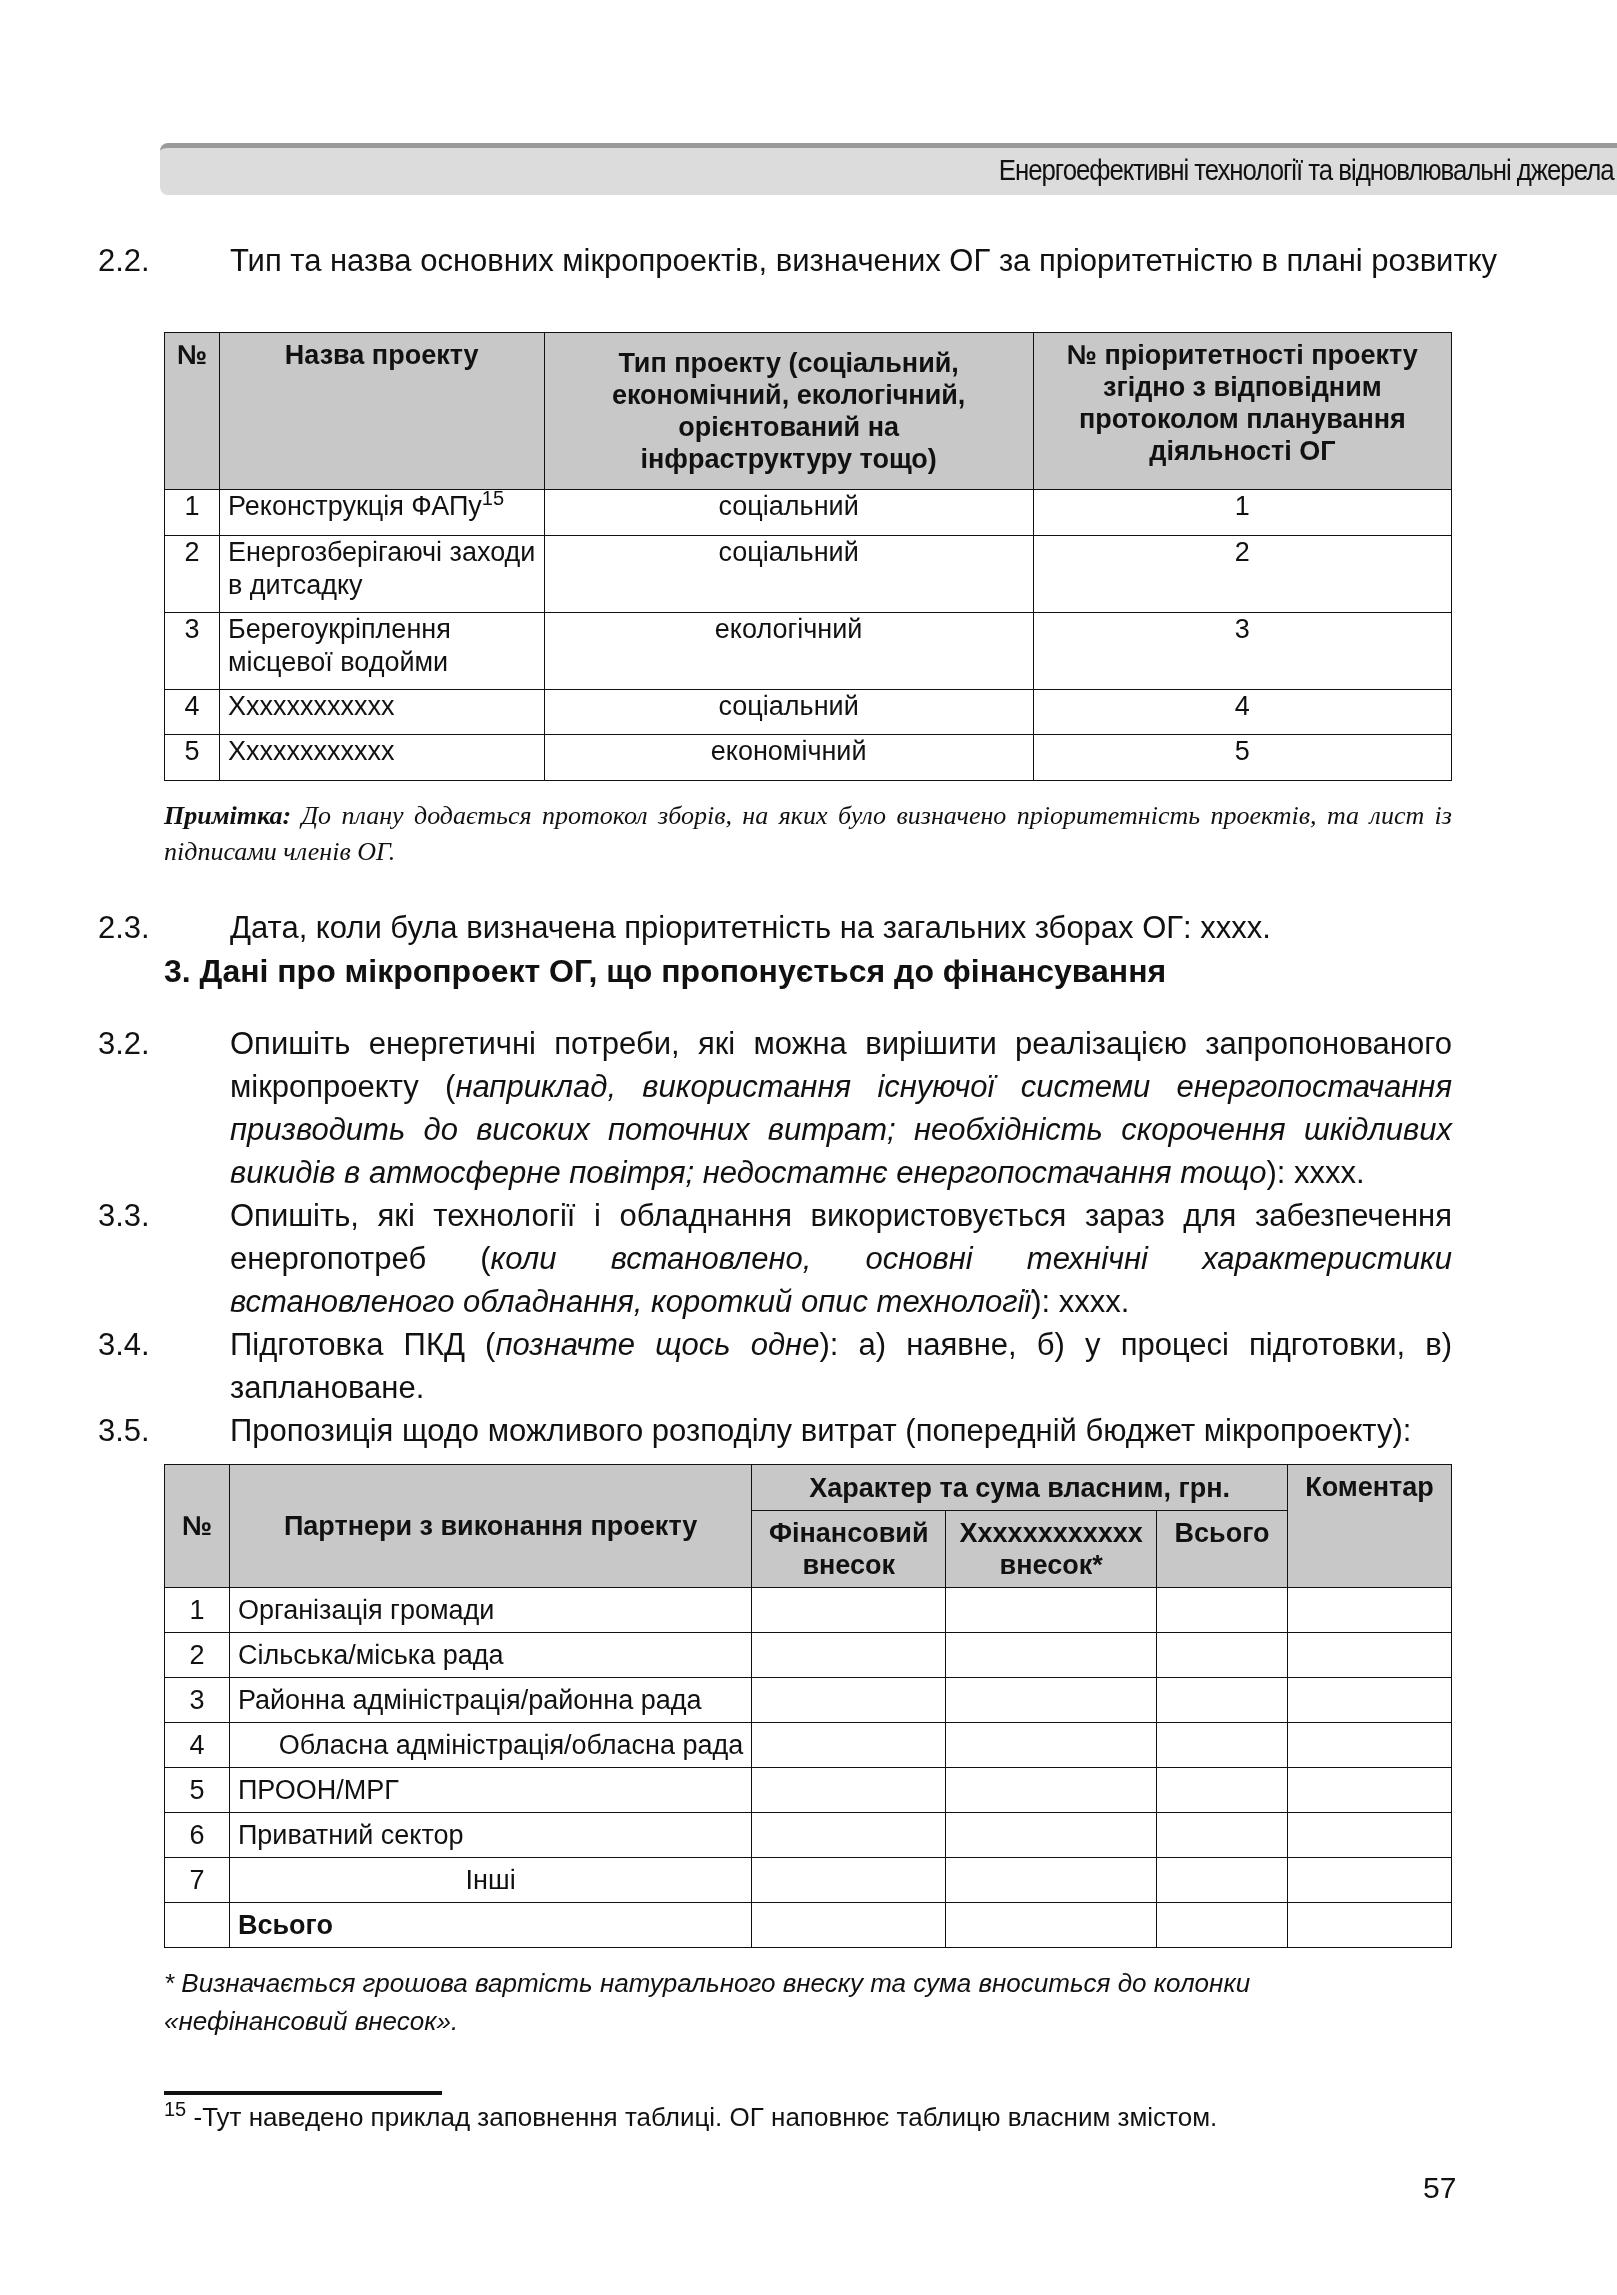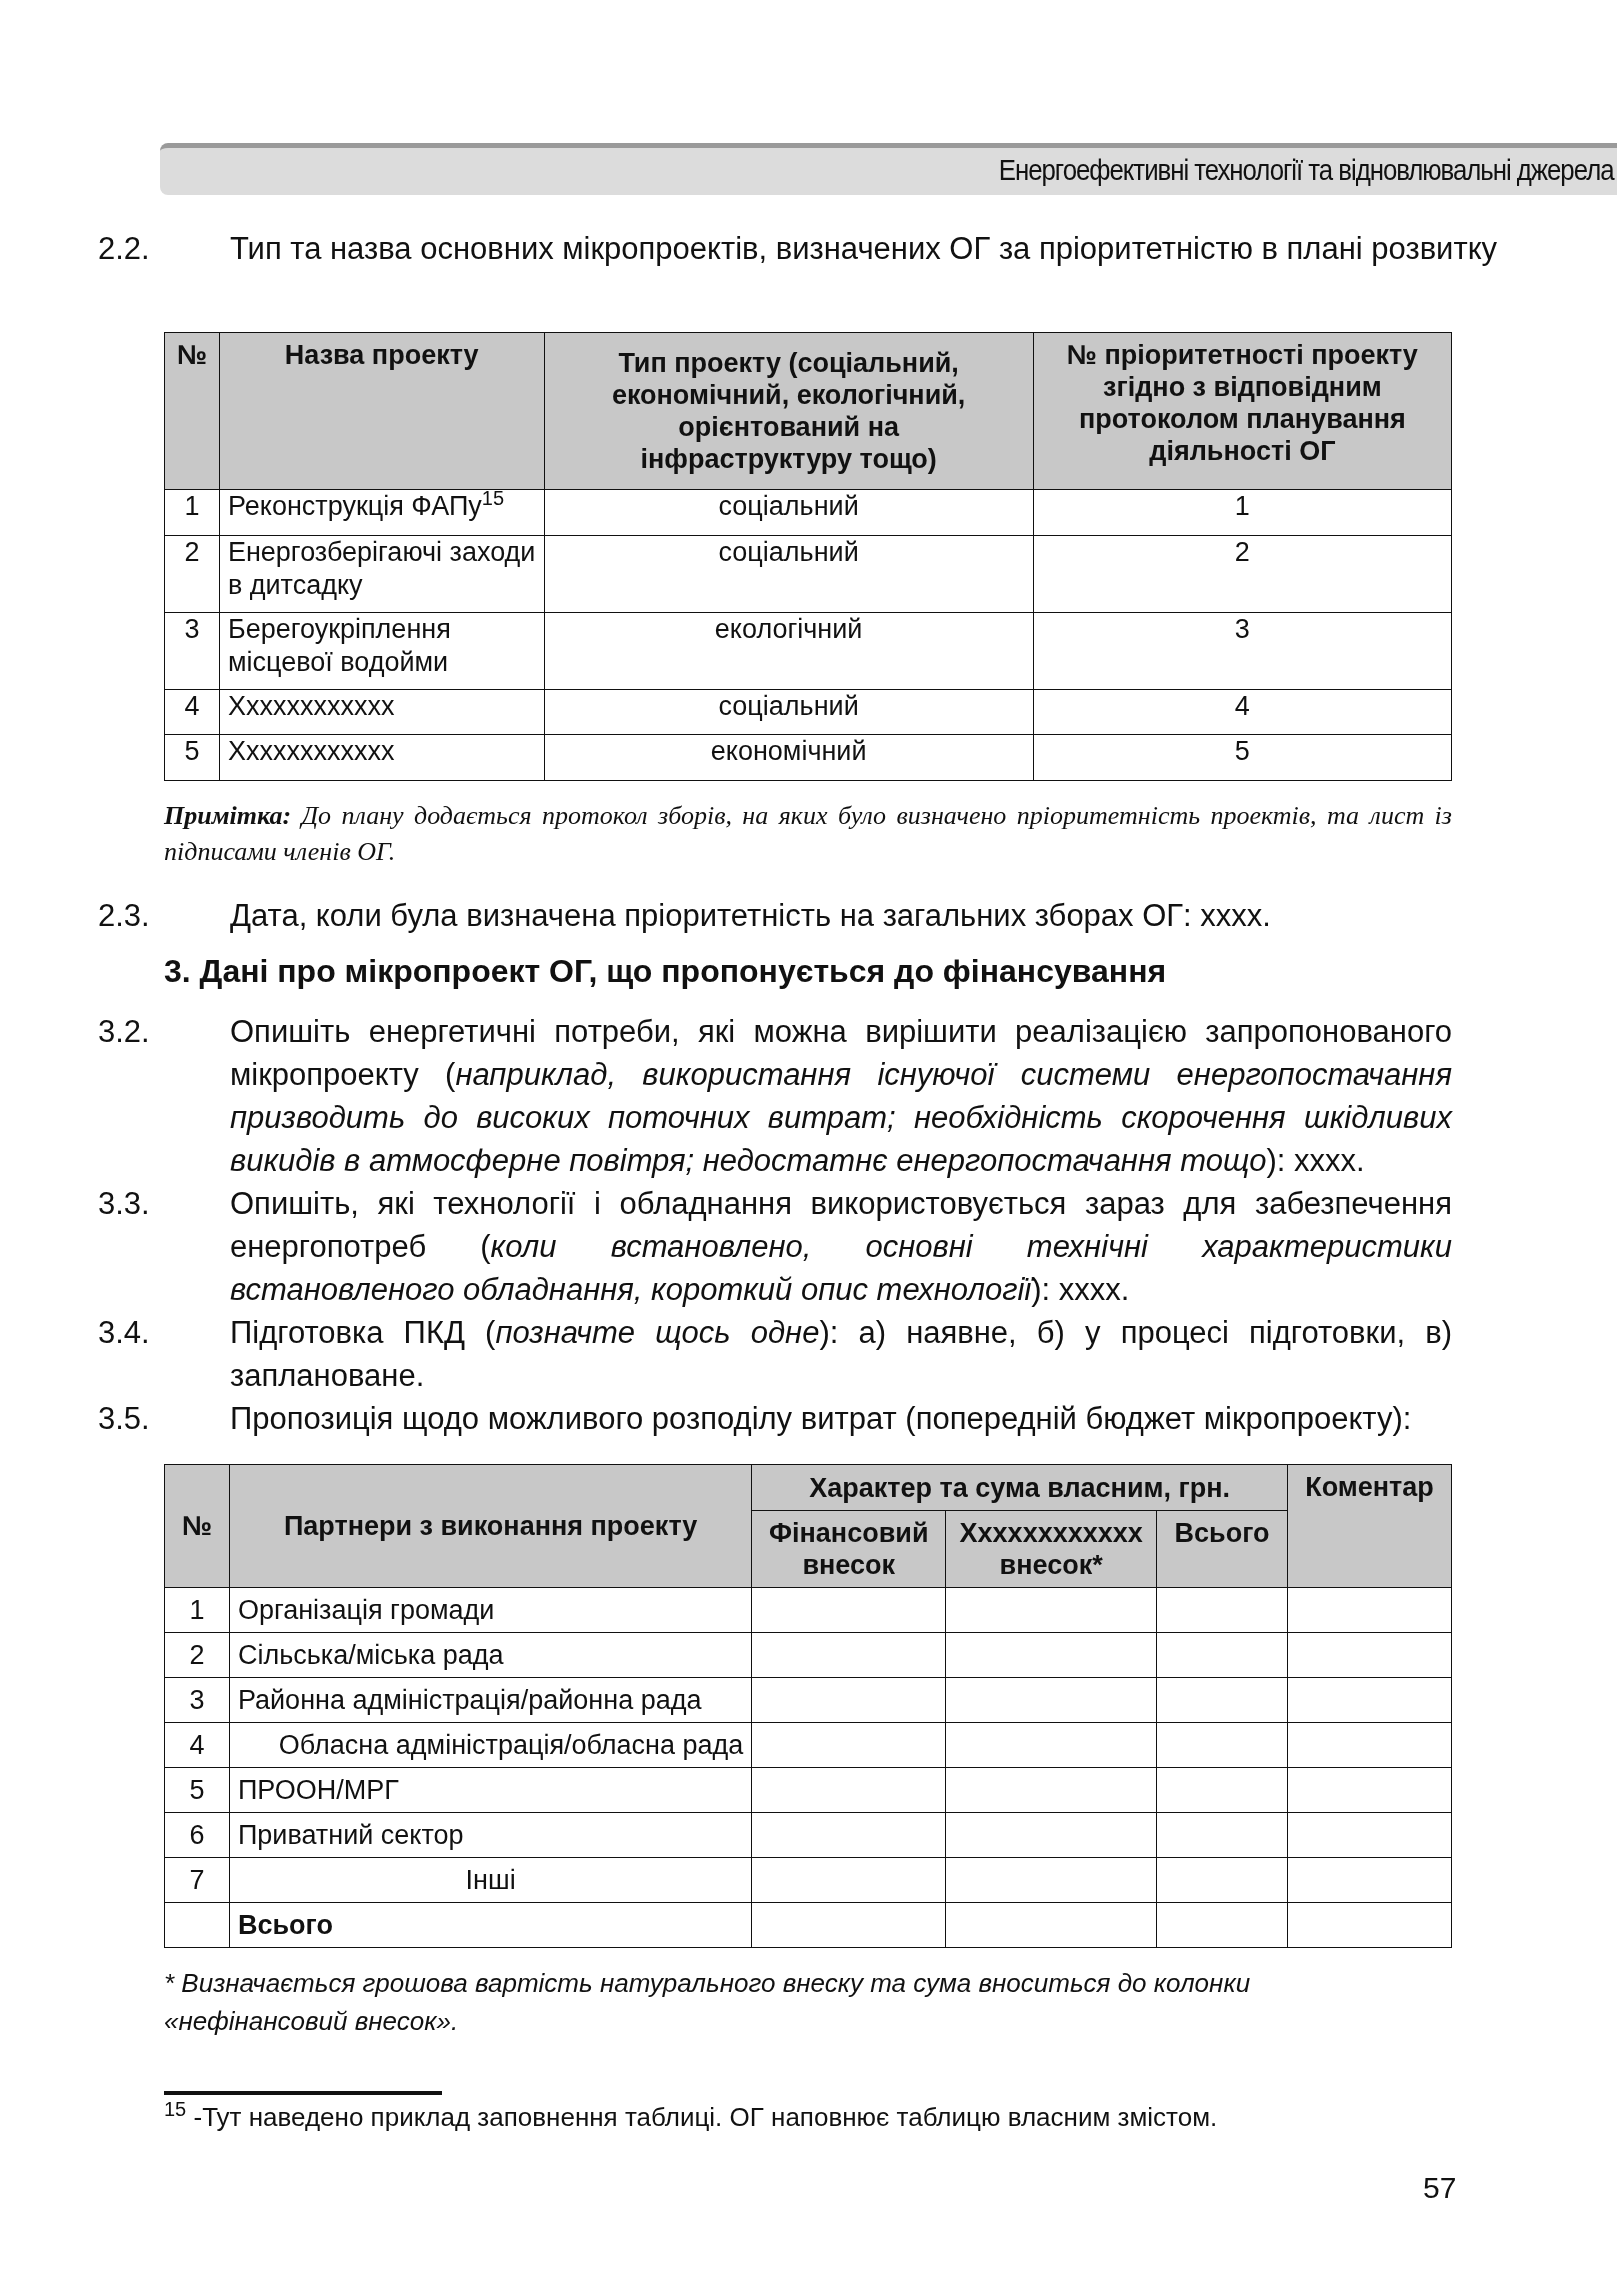--- a/index.html
+++ b/index.html
@@ -9,21 +9,21 @@
 
   
   .run-header { left: 160px; top: 135px; width: 1553px; height: 52px;
                 background: #dcdcdc; border-radius: 8px;
                 border-top: 5.5px solid #9a9a9a; border-right: 4px solid #a8a8a8;
                 box-sizing: border-box; margin-top: 8px; }
   .run-header-text { position: absolute; right: 17.4px; top: 4.7px;
                      font-size: 30px; letter-spacing: -1.2px; transform: scaleX(0.86);
                      transform-origin: right center; white-space: nowrap; color: #111; }
 
-  .para { left: 164px; width: 1288px; font-size: 31px; line-height: 43px; }
+  .para { left: 164px; width: 1288px; font-size: 31px; line-height: 43px; margin-top: 12px; }
   .para .num { display: inline-block; width: 66px; }
   .hang { padding-left: 66px; text-indent: -66px; text-align: justify; }
   .para i { font-style: italic; }
 
   table.t { border-collapse: collapse; position: absolute; font-size: 27px; }
   table.t td, table.t th { border: 1.6px solid #111; padding: 0 8px; vertical-align: top; }
   table.t th { background: #c8c8c8; font-weight: bold; text-align: center; line-height: 32px; }
   table.t td { line-height: 33px; }
   .c { text-align: center; }
   .sup { font-size: 20px; vertical-align: super; line-height: 0; }

